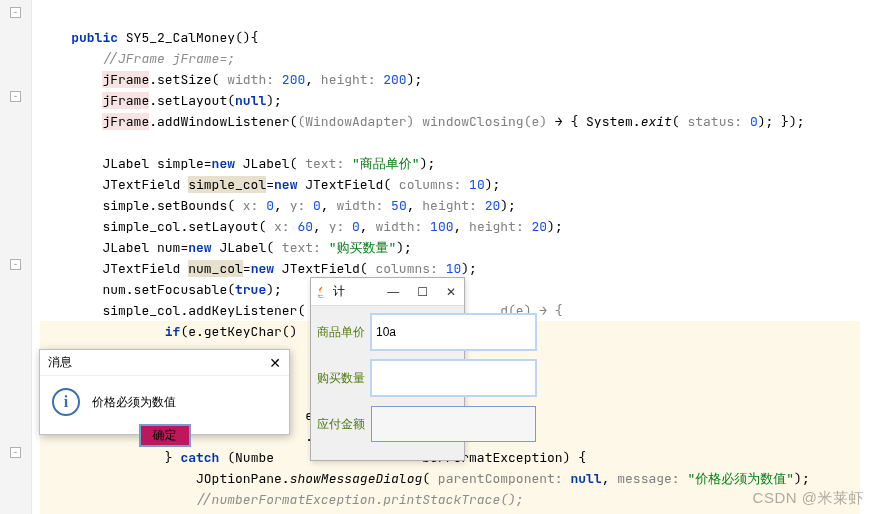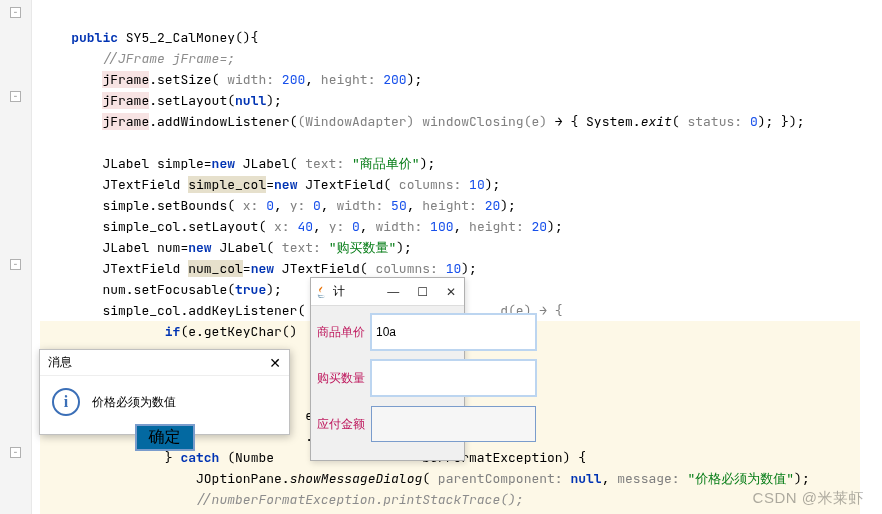--- a/index.html
+++ b/index.html
@@ -87,21 +87,21 @@
     .titlebar .wbtn {
       display: flex;
       gap: 10px;
       font-family: sans-serif;
       font-size: 12px;
       color: #333;
     }
     .titlebar .b { cursor: pointer; padding: 0 4px; }
     .form { padding: 8px 6px; }
     .row { display: flex; align-items: center; gap: 6px; margin-bottom: 10px; font-size: 12px; }
-    .row label { color: #be185d; white-space: nowrap; }
+    .row label { color: #4d7c0f; white-space: nowrap; }
     .row input {
       flex: 1;
       border: 1px solid #7a9ccc;
       height: 36px;
       padding: 0 4px;
       font-size: 12px;
       background: #fff;
       outline: 2px solid #bcd5f0;
       outline-offset: -1px;
     }
@@ -136,24 +136,24 @@
       border-radius: 50%;
       color: #3b6fb7;
       font-weight: bold;
       display: flex; align-items: center; justify-content: center;
       font-family: Georgia, serif;
       font-size: 16px;
     }
     .dlg .msg { font-size: 12px; color: #000; }
     .dlg .actions { text-align: center; padding: 4px 0 8px; }
     .dlg .ok {
-      font-size: 16px;
+      font-size: 12px;
       padding: 1px 12px;
       border: 2px solid #7a9ccc;
-      background: #0369a1;
+      background: #be185d;
       cursor: pointer;
     }
   </style>
 </head>
 <body>
 
 <div class="gutter">
   <div class="fold" style="top:7px">−</div>
   <div class="fold" style="top:91px">−</div>
   <div class="fold" style="top:259px">−</div>
@@ -163,21 +163,21 @@
 <div class="code">
 <span>    <span class="kw">public</span><span> SY5_2_CalMoney(){</span></span>
 <span>        <span class="cmt">//JFrame jFrame=;</span></span>
 <span>        <span class="hlred">jFrame</span><span>.setSize(</span><span class="param"> width: </span><span class="num">200</span><span>, </span><span class="param">height: </span><span class="num">200</span><span>);</span></span>
 <span>        <span class="hlred">jFrame</span><span>.setLayout(</span><span class="kw">null</span><span>);</span></span>
 <span>        <span class="hlred">jFrame</span><span>.addWindowListener(</span><span class="param">(WindowAdapter) </span><span class="param">windowClosing(e)</span><span> → { System.</span><span class="fn">exit</span><span>(</span><span class="param"> status: </span><span class="num">0</span><span>); });</span></span>
 <span> </span>
 <span>        <span>JLabel simple=</span><span class="kw">new</span><span> JLabel(</span><span class="param"> text: </span><span class="str">"商品单价"</span><span>);</span></span>
 <span>        <span>JTextField </span><span class="hl">simple_col</span><span>=</span><span class="kw">new</span><span> JTextField(</span><span class="param"> columns: </span><span class="num">10</span><span>);</span></span>
 <span>        <span>simple.setBounds(</span><span class="param"> x: </span><span class="num">0</span><span>, </span><span class="param">y: </span><span class="num">0</span><span>, </span><span class="param">width: </span><span class="num">50</span><span>, </span><span class="param">height: </span><span class="num">20</span><span>);</span></span>
-<span>        <span>simple_col.setLayout(</span><span class="param"> x: </span><span class="num">40</span><span>, </span><span class="param">y: </span><span class="num">0</span><span>, </span><span class="param">width: </span><span class="num">100</span><span>, </span><span class="param">height: </span><span class="num">20</span><span>);</span></span>
+<span>        <span>simple_col.setLayout(</span><span class="param"> x: </span><span class="num">60</span><span>, </span><span class="param">y: </span><span class="num">0</span><span>, </span><span class="param">width: </span><span class="num">100</span><span>, </span><span class="param">height: </span><span class="num">20</span><span>);</span></span>
 <span>        <span>JLabel num=</span><span class="kw">new</span><span> JLabel(</span><span class="param"> text: </span><span class="str">"购买数量"</span><span>);</span></span>
 <span>        <span>JTextField </span><span class="hl">num_col</span><span>=</span><span class="kw">new</span><span> JTextField(</span><span class="param"> columns: </span><span class="num">10</span><span>);</span></span>
 <span>        <span>num.setFocusable(</span><span class="kw">true</span><span>);</span></span>
 <span>        <span>simple_col.addKeyListener(</span>                         <span class="param">d(e) → {</span></span>
 <span class="hlblock">                <span class="kw">if</span><span>(e.getKeyChar()</span></span>
 <span class="hlblock">                </span>
 <span class="hlblock">                </span>
 <span class="hlblock">                </span>
 <span class="hlblock">                                  <span>e=D</span>                       <span>;</span></span>
 <span class="hlblock">                                  <span>.g</span></span>

